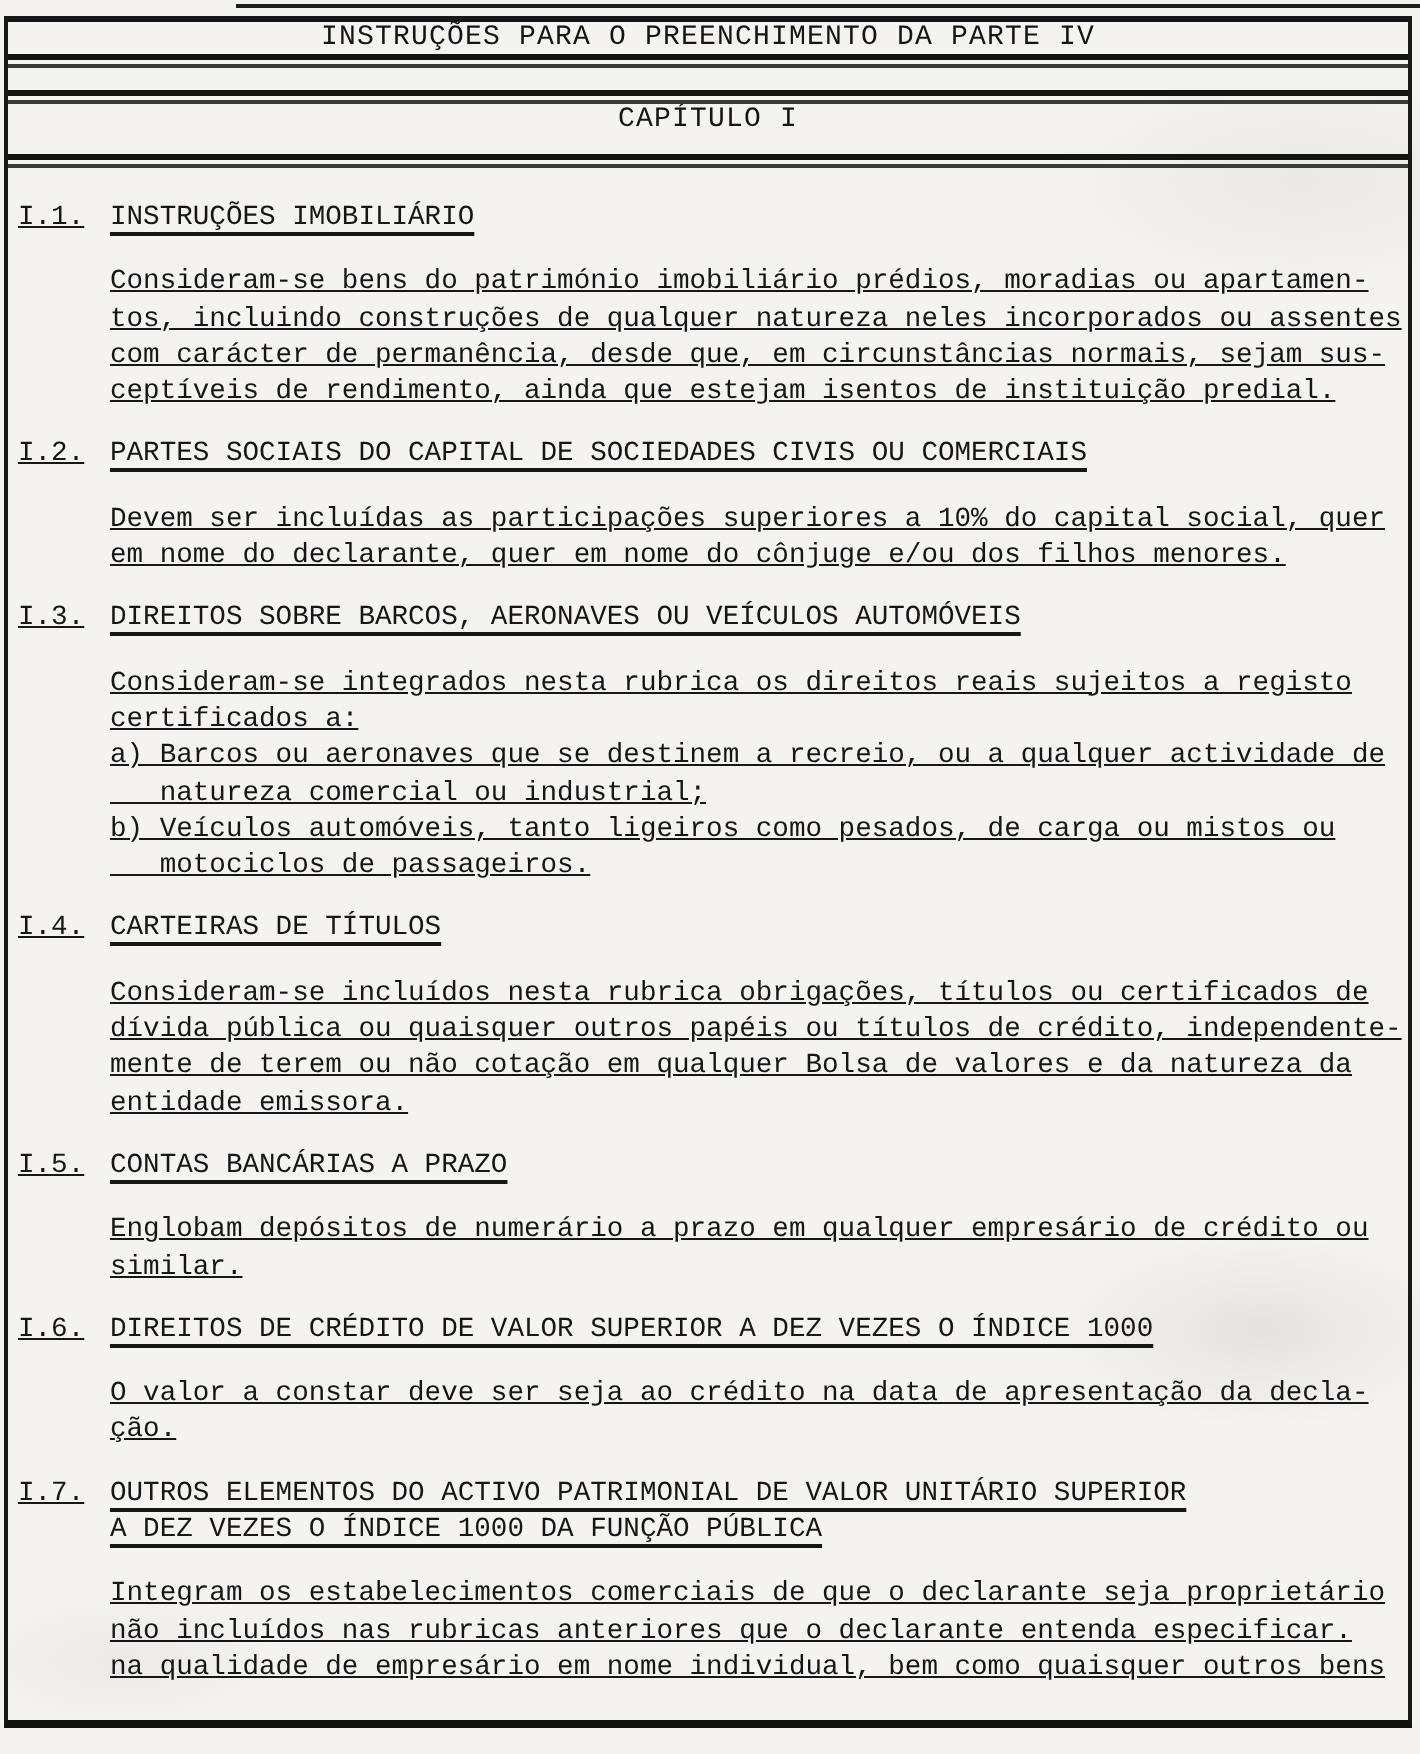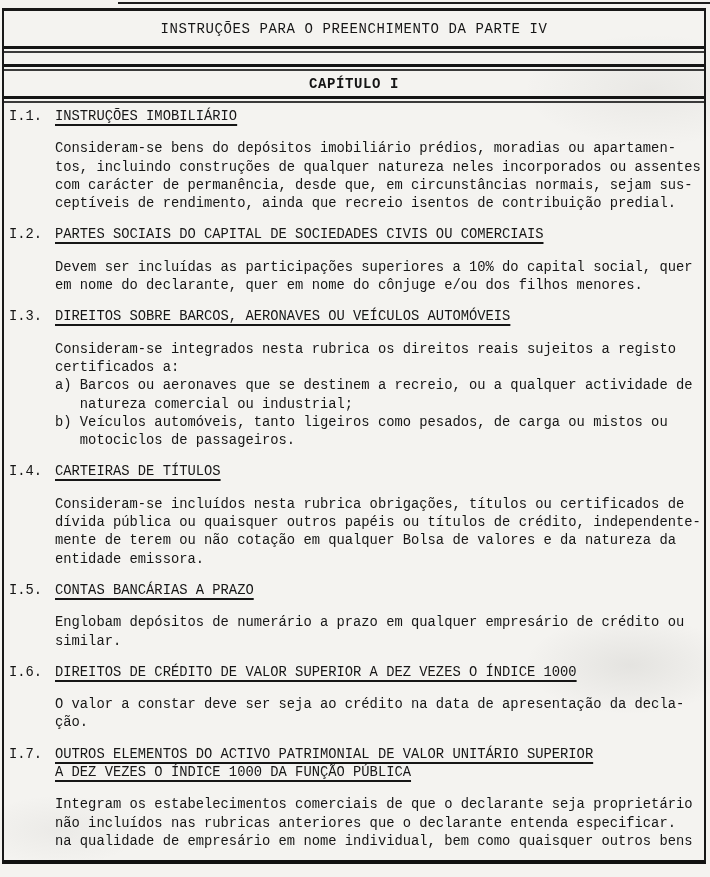--- a/index.html
+++ b/index.html
@@ -19,33 +19,34 @@
   .top-artifact {
     position:absolute; top:2px; left:118px; right:0; height:2px; background:#1d1d1d;
   }
   .frame {
     position:absolute; left:2px; right:4px; top:8px; bottom:13px;
     border-left:2px solid #181818;
     border-right:2px solid #181818;
     border-top:3px solid #181818;
     border-bottom:4px solid #111;
   }
-  .title-row { height:35px; display:flex; align-items:center; justify-content:center; }
-  .chapter-row { height:25px; display:flex; align-items:center; justify-content:center;font-weight:bold; }
+  .title-row { height:16px; display:flex; align-items:center; justify-content:center; }
+  .chapter-row { height:25px; display:flex; align-items:flex-start; justify-content:center; }
   .doc-title, .chapter-title {
     font-size:14px; letter-spacing:0.6px; white-space:pre; color:#151515;
   }
   .hrule { position:relative; height:7px; }
   .hrule::before { content:""; position:absolute; top:0; left:0; right:0; height:3px; background:#141414; }
   .hrule::after  { content:""; position:absolute; top:5px; left:0; right:0; height:1.5px; background:#3a3a3a; }
   .spacer { height:11px; }
   .body {
-    padding:3px 2px 0 5px;
+    padding:15px 2px 0 5px;
     font-size:13.8px;
     line-height:18.3px;
+    text-decoration:underline;
   }
   .section { margin-top:13px; }
   .section:first-child { margin-top:2px; }
   .sec-head { display:flex; }
   .sec-num { width:46px; flex:none; white-space:pre; }
   .sec-titles { flex:1; }
   .sec-title-line {
     white-space:pre;
     text-decoration:underline;
     text-decoration-thickness:1.5px;
@@ -74,24 +75,24 @@
     <div class="hrule"></div>
     <div class="body" id="doc-body">
         <div class="section">
           <div class="sec-head">
             <div class="sec-num">I.1.</div>
             <div class="sec-titles">
               <div><span class="sec-title-line">INSTRUÇÕES IMOBILIÁRIO</span></div>
             </div>
           </div>
           <div class="sec-para">
-            <div class="para-line">Consideram-se bens do depósitos imobiliário prédios, moradias ou apartamen-</div>
+            <div class="para-line">Consideram-se bens do património imobiliário prédios, moradias ou apartamen-</div>
             <div class="para-line">tos, incluindo construções de qualquer natureza neles incorporados ou assentes</div>
             <div class="para-line">com carácter de permanência, desde que, em circunstâncias normais, sejam sus-</div>
-            <div class="para-line">ceptíveis de rendimento, ainda que recreio isentos de contribuição predial.</div>
+            <div class="para-line">ceptíveis de rendimento, ainda que estejam isentos de instituição predial.</div>
           </div>
         </div>
         <div class="section">
           <div class="sec-head">
             <div class="sec-num">I.2.</div>
             <div class="sec-titles">
               <div><span class="sec-title-line">PARTES SOCIAIS DO CAPITAL DE SOCIEDADES CIVIS OU COMERCIAIS</span></div>
             </div>
           </div>
           <div class="sec-para">

